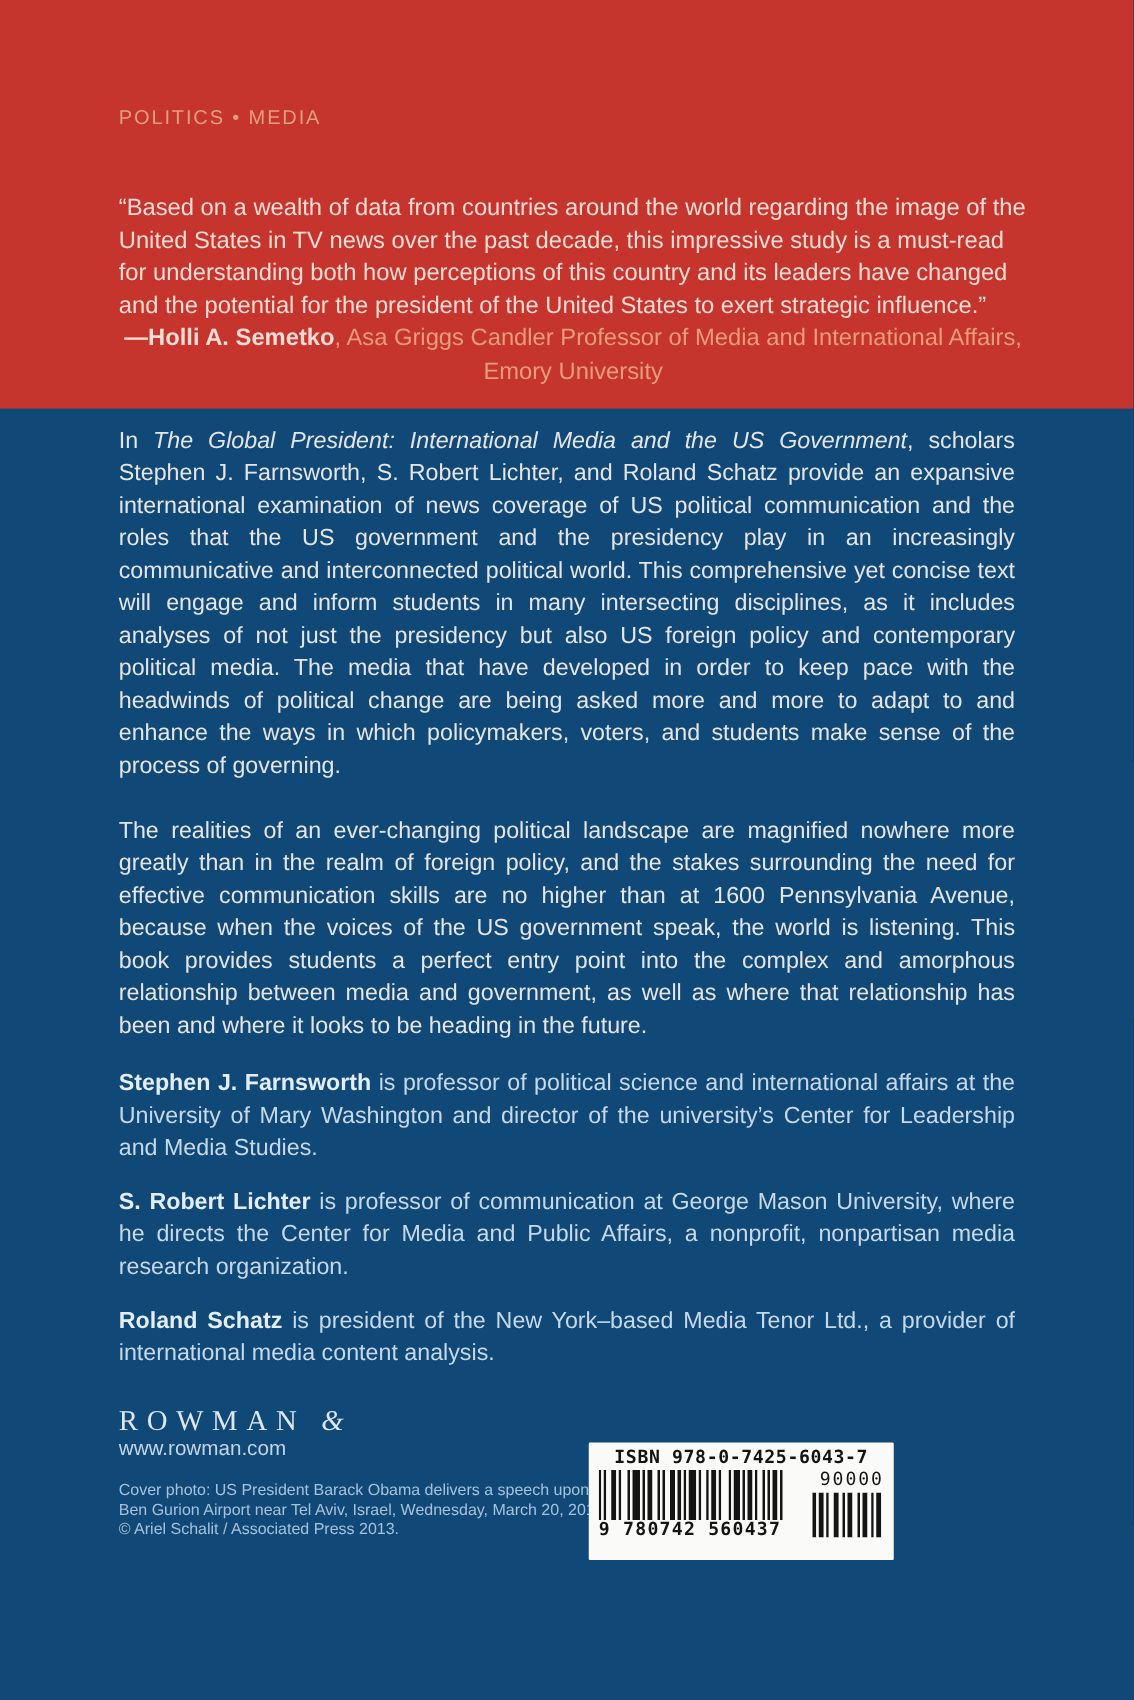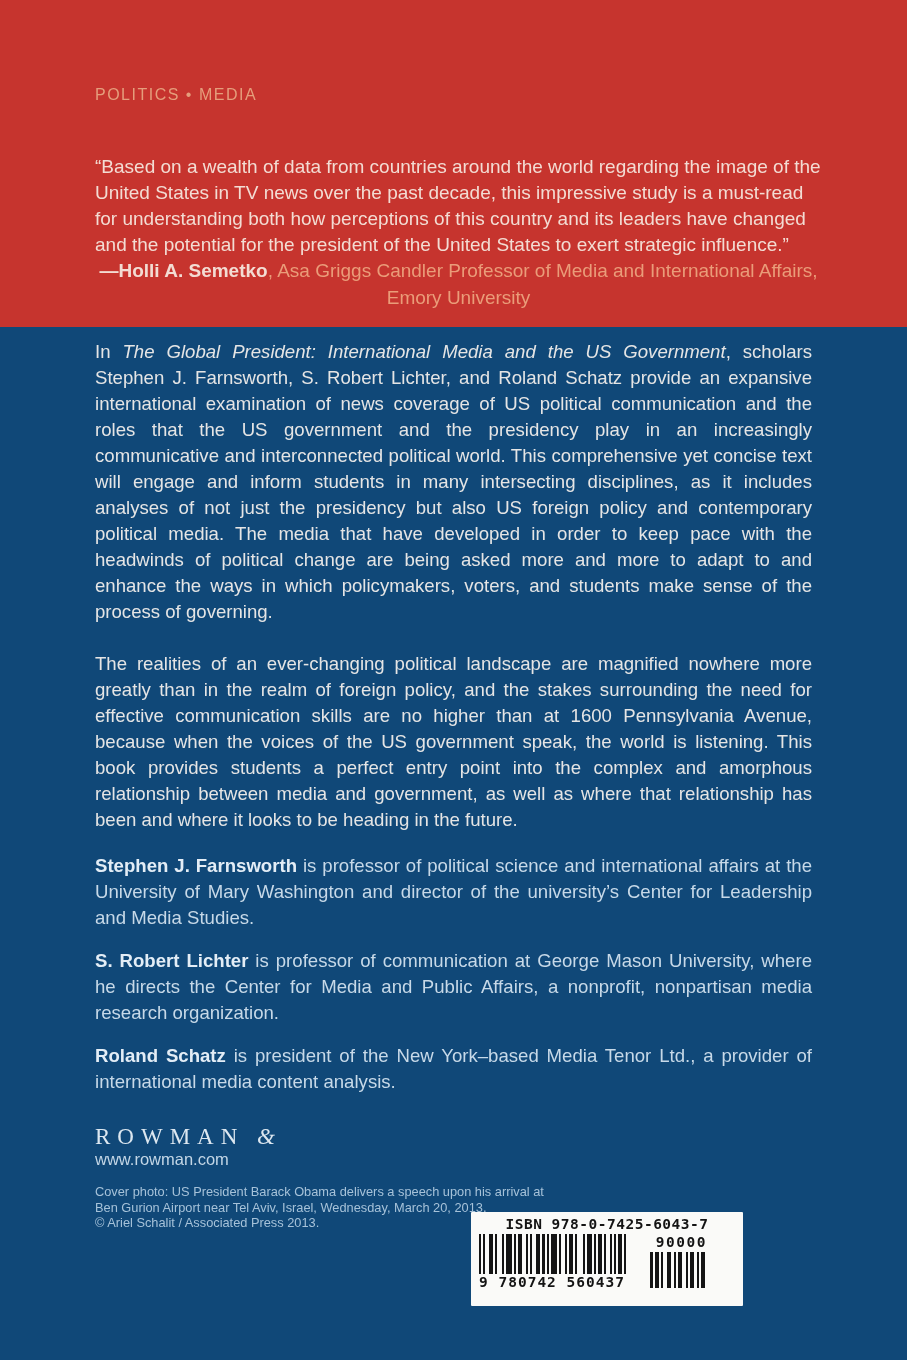--- a/index.html
+++ b/index.html
@@ -96,22 +96,22 @@
   .design-credit{
     margin-top:9px;
     color:#A6C2D9;
     font-size:12.8px;
     line-height:15.5px;
   }
   
   .barcode-box{
     position:absolute;
     left:471px;   
-    top:885px;    
-    width:272px;
+    top:827px;    
+    width:244px;
     height:94px;
     box-sizing:border-box;
     background:#FAFAF8;
     padding:4px 8px 3px 8px;
     border-radius:1px;
   }
   .isbn-label{
     font-family:"DejaVu Sans Mono",monospace;
     font-weight:bold;
     color:#141414;
@@ -128,21 +128,21 @@
     font-weight:bold;
     color:#141414;
     font-size:14.5px;
     letter-spacing:1px;
     white-space:nowrap;
     line-height:16px;
   }
   .barcode-supp{width:72px;margin-left:4px;text-align:right;}
   .supp-digits{
     font-family:"DejaVu Sans Mono",monospace;
-    font-weight:bold;
+    font-weight:normal;
     color:#141414;
     font-size:14.5px;
     letter-spacing:1.5px;
     line-height:16px;
   }
   .barcode-supp .bars{height:36px;white-space:nowrap;overflow:hidden;margin-top:2px;}
   .bars span{display:inline-block;vertical-align:top;height:100%;}
 </style>
 </head>
 <body>

